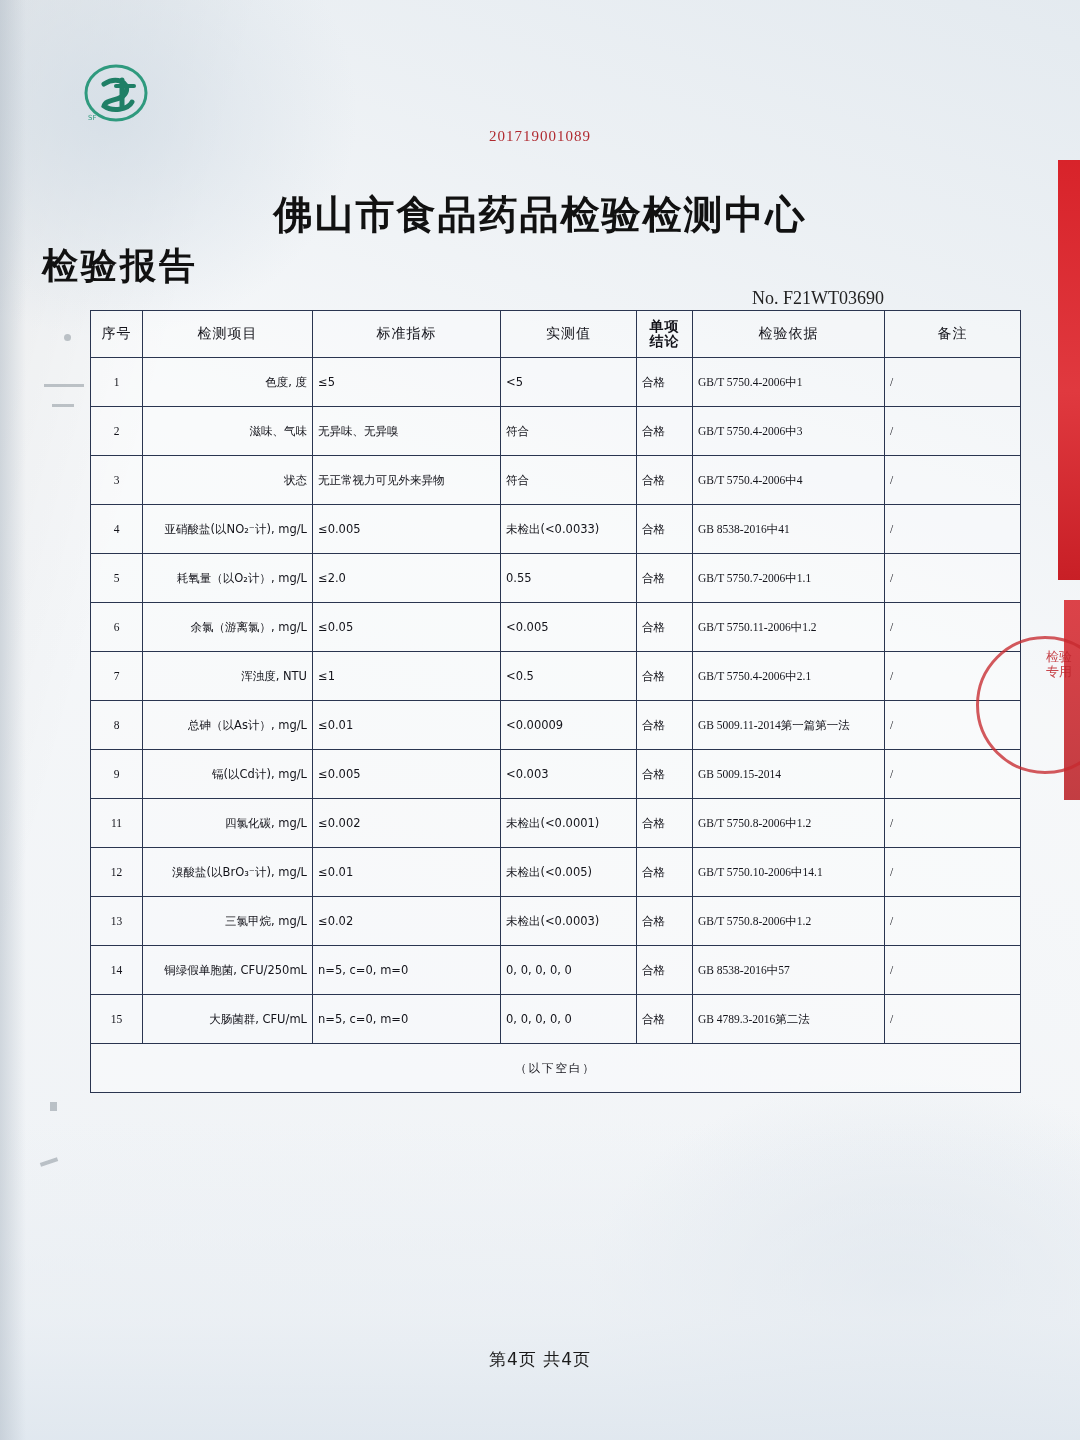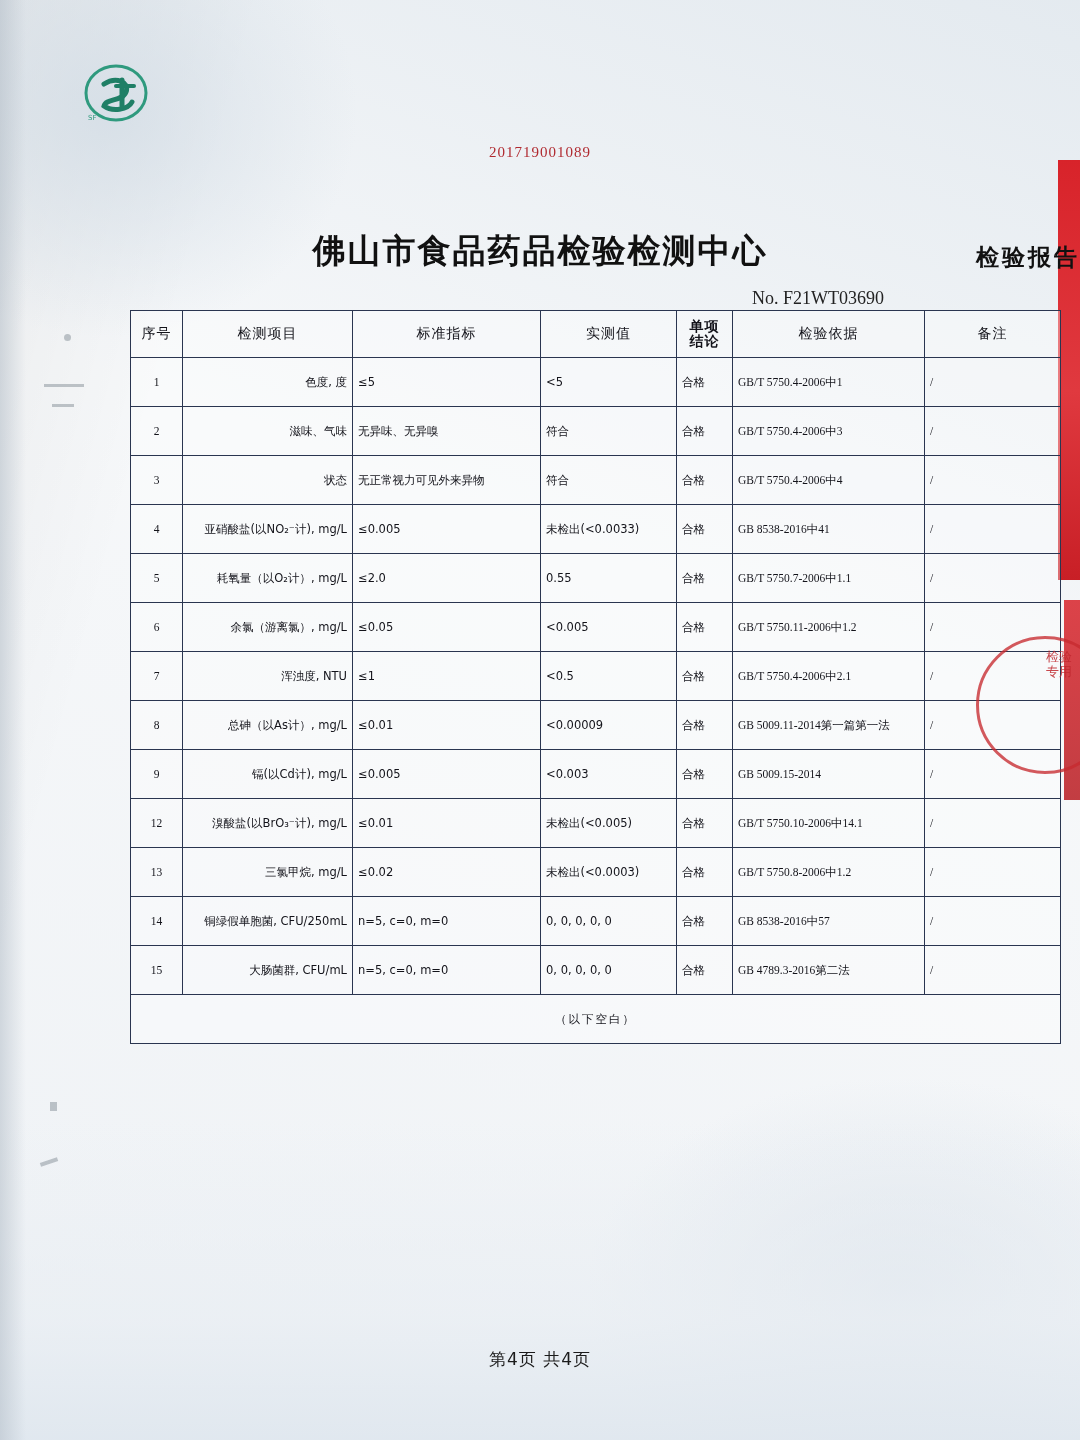--- a/index.html
+++ b/index.html
@@ -66,49 +66,49 @@
     left: 82px; top: 62px;
     width: 72px; height: 62px;
   }
   .cma-logo {
     position: absolute;
     left: 0; right: 0; top: 54px;
     text-align: center;
   }
   .cma-number {
     position: absolute;
-    left: 0; right: 0; top: 144px;
+    left: 0; right: 0; top: 128px;
     text-align: center;
     color: #b02a30;
     font-size: 15px;
     letter-spacing: 1px;
     font-family: "Liberation Serif", serif;
   }
 
   
   .title-main {
     position: absolute;
     left: 0; right: 0; top: 188px;
     text-align: center;
-    font-size: 33px;
+    font-size: 39px;
     font-weight: bold;
     color: #111;
     letter-spacing: 2px;
     font-family: "DejaVu Sans", sans-serif;
-    margin-top: 41px;
   }
   .title-sub {
     position: absolute;
     left: 0; right: 0; top: 242px;
-    text-align: right;
-    font-size: 23px;
+    text-align: left;
+    font-size: 36px;
     font-weight: bold;
     color: #111;
     letter-spacing: 3px;
     font-family: "DejaVu Sans", sans-serif;
+    padding-left: 42px;
   }
   .report-no {
     position: absolute;
     right: 196px; top: 288px;
     font-size: 18px;
     color: #222;
     font-family: "Liberation Serif", serif;
   }
 
   
@@ -117,21 +117,20 @@
     left: 90px; top: 310px;
     width: 930px;
   }
   table.report {
     width: 930px;
     border-collapse: collapse;
     table-layout: fixed;
     font-family: "DejaVu Sans", sans-serif;
     color: #13131a;
     background: rgba(255,255,255,0.35);
-    margin-left: 40px;
   }
   table.report th,
   table.report td {
     border: 1px solid #2a3550;
     padding: 0 5px;
     font-size: 11.5px;
     line-height: 1.25;
     vertical-align: middle;
   }
   table.report thead th {
@@ -325,20 +324,29 @@
         <tr>
           <td class="c-idx">9</td>
           <td class="c-item">镉(以Cd计), mg/L</td>
           <td class="c-std">≤0.005</td>
           <td class="c-val">&lt;0.003</td>
           <td class="c-res">合格</td>
           <td class="c-basis">GB 5009.15-2014</td>
           <td class="c-note">/</td>
         </tr>
         <tr>
+          <td class="c-idx">11</td>
+          <td class="c-item">四氯化碳, mg/L</td>
+          <td class="c-std">≤0.002</td>
+          <td class="c-val">未检出(&lt;0.0001)</td>
+          <td class="c-res">合格</td>
+          <td class="c-basis">GB/T 5750.8-2006中1.2</td>
+          <td class="c-note">/</td>
+        </tr>
+        <tr>
           <td class="c-idx">12</td>
           <td class="c-item">溴酸盐(以BrO₃⁻计), mg/L</td>
           <td class="c-std">≤0.01</td>
           <td class="c-val">未检出(&lt;0.005)</td>
           <td class="c-res">合格</td>
           <td class="c-basis">GB/T 5750.10-2006中14.1</td>
           <td class="c-note">/</td>
         </tr>
         <tr>
           <td class="c-idx">13</td>

